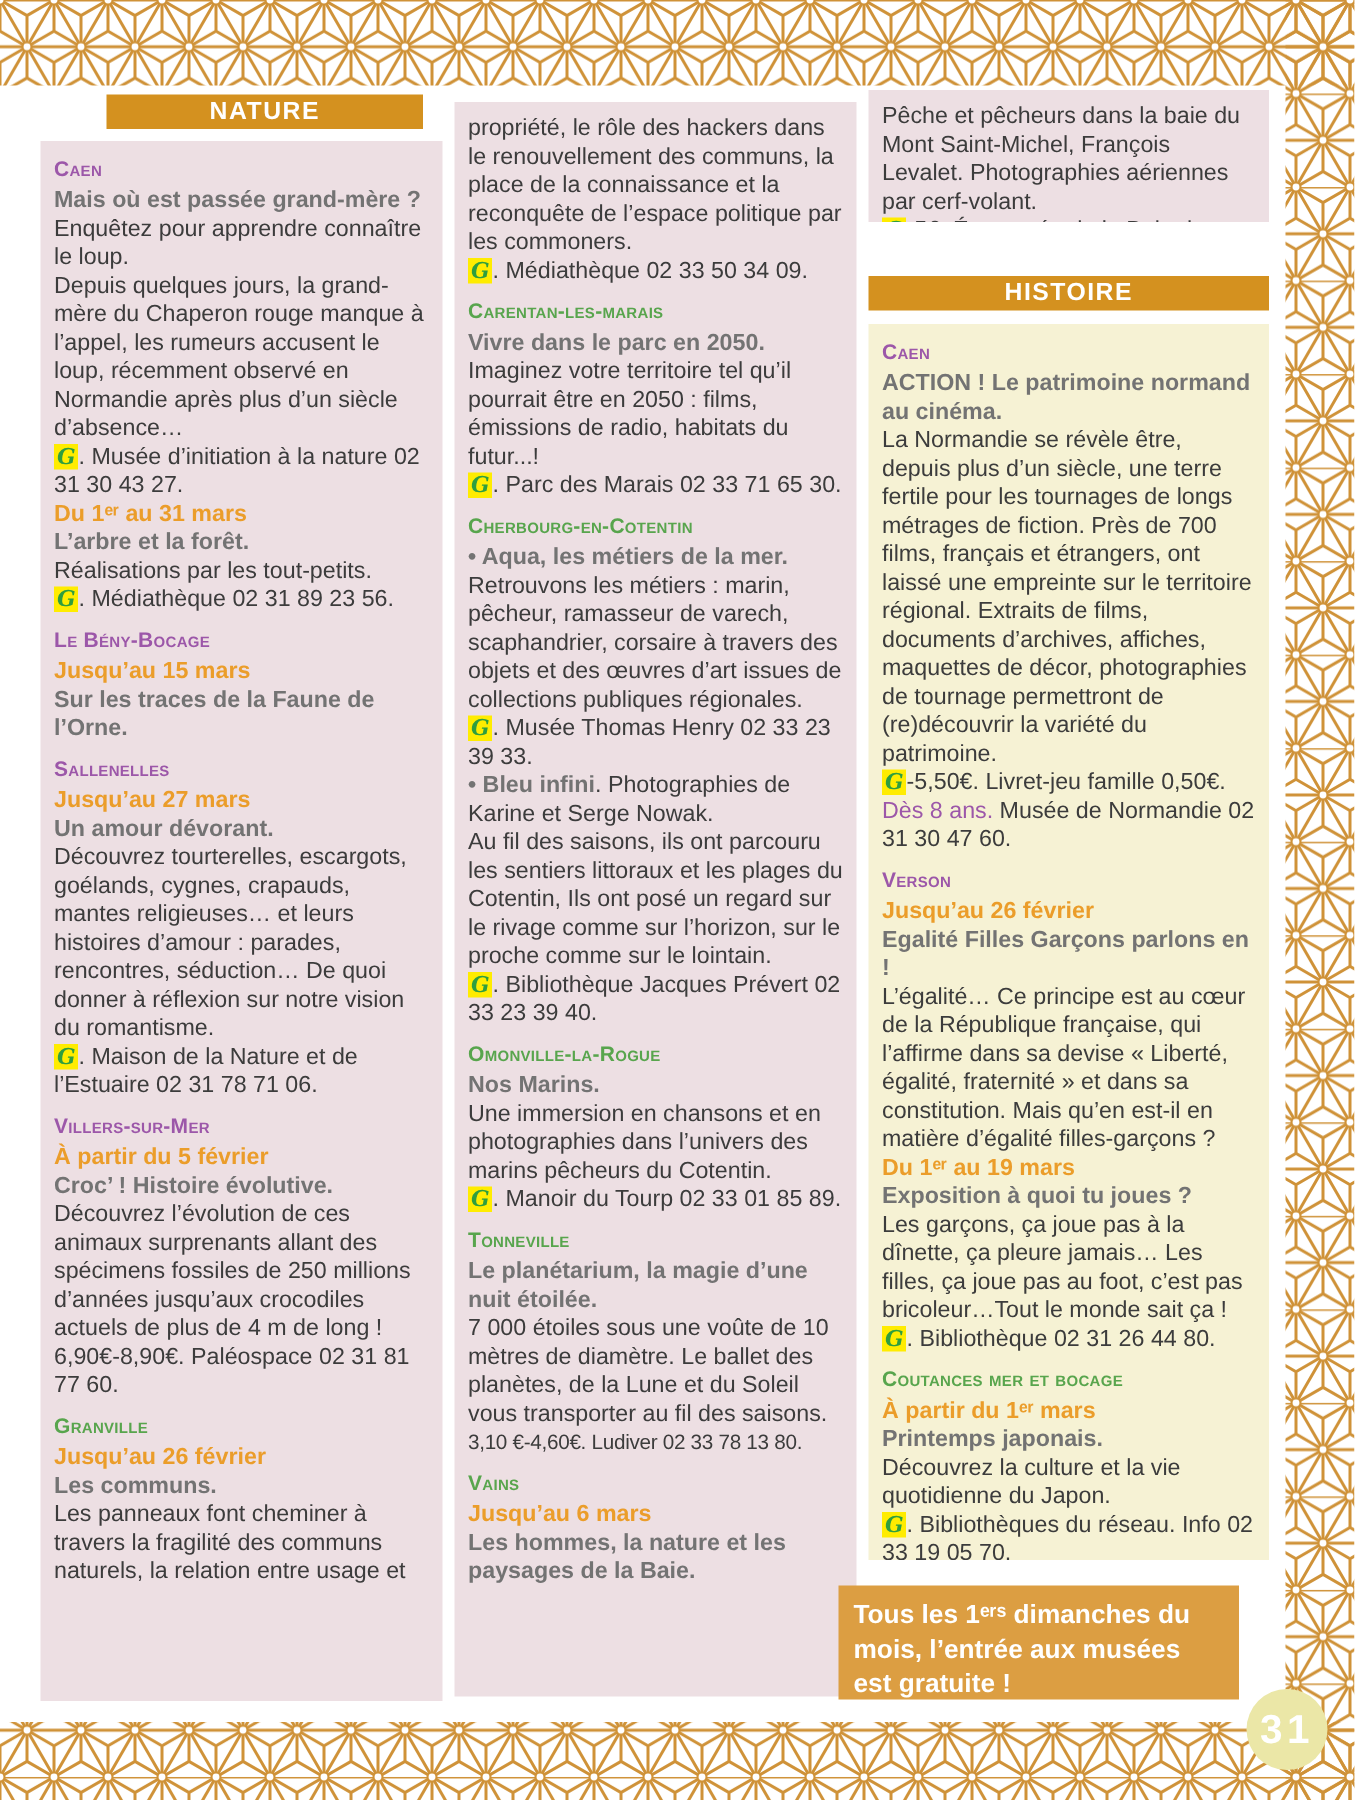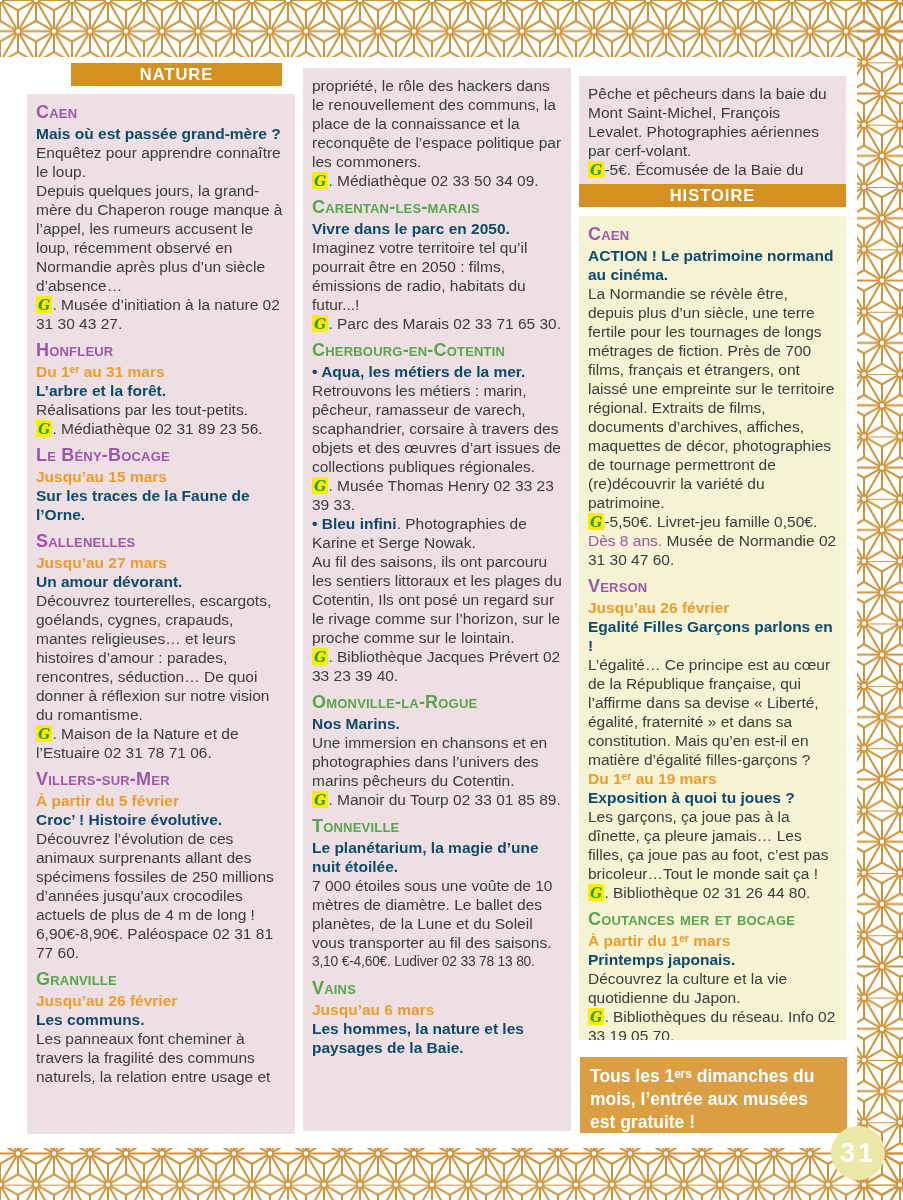--- a/index.html
+++ b/index.html
@@ -11,42 +11,42 @@
   .banner{
     position:absolute;z-index:2;background:var(--banner,#d4911f);color:#fff;
     font-weight:bold;font-size:16.5px;letter-spacing:1px;text-align:center;
     height:23px;line-height:23px;
   }
   #nature-banner{left:71px;top:63px;width:211px}
   #histoire-banner{left:579px;top:184px;width:267px}
   .box{position:absolute;z-index:1;box-sizing:border-box;padding:8px 9px;overflow:hidden}
   #col1-box{left:27px;top:94px;width:268px;height:1040px;background:var(--pink,#eddfe3)}
   #col2-box{left:303px;top:68px;width:268px;height:1063px;background:var(--pink,#eddfe3)}
-  #col3-top-box{left:579px;top:76px;width:267px;height:121px;background:var(--pink,#eddfe3)}
+  #col3-top-box{left:579px;top:60px;width:267px;height:88px;background:var(--pink,#eddfe3)}
   #col3-histoire-box{left:579px;top:216px;width:267px;height:824px;background:var(--ybox,#f6f2d4)}
   #promo-box{
-    left:580px;top:1057px;width:267px;height:76px;background:var(--promo,#dc9e42);
+    left:559px;top:1057px;width:267px;height:76px;background:var(--promo,#dc9e42);
     color:#fff;font-weight:bold;font-size:17.5px;line-height:1.3;padding:8px 10px;
   }
   #page-circle{
     position:absolute;z-index:3;left:831px;top:1126px;width:54px;height:54px;border-radius:50%;
     background:var(--circle,#ebe7a7);color:#fff;font-weight:bold;font-size:27px;
     display:flex;align-items:center;justify-content:center;letter-spacing:3px;
   }
   .entry{margin:0}
   .town{
-    font-variant:small-caps;font-weight:bold;font-size:18px;line-height:20px;
+    font-variant:small-caps;font-weight:bold;font-size:14px;line-height:20px;
     letter-spacing:.2px;margin:7px 0 2px;
   }
   .entry:first-child .town{margin-top:0}
   .town.purple{color:var(--purple,#9c57a9)}
   .town.green{color:var(--green,#58a54d)}
   p{margin:0;font-size:15.5px;line-height:19px;color:#3c3c3c}
   p.date{color:var(--date,#eb9d2a);font-weight:bold}
-  p.title,b{font-weight:bold;color:#0c4a6e}
+  p.title,b{font-weight:bold;color:#737373}
   p.small{font-size:13.8px;letter-spacing:-.2px;white-space:nowrap}
   .gmark{
     background:var(--hl,#ffec00);color:var(--ggreen,#2f9e3f);
     font-weight:bold;font-style:italic;font-family:"DejaVu Serif",serif;
     padding:0 2px;font-size:14.5px;
   }
   .age{color:var(--purple,#9c57a9);font-weight:normal}
 </style>
 </head>
 <body>
@@ -81,21 +81,20 @@
 
 <div class="box" id="col1-box">
     <div class="entry">
       <div class="town purple">Caen</div>
       <p class="title">Mais où est passée grand-mère ?</p>
       <p class="body">Enquêtez pour apprendre connaître le loup.</p>
       <p class="body">Depuis quelques jours, la grand-mère du Chaperon rouge manque à l’appel, les rumeurs accusent le loup, récemment observé en Normandie après plus d’un siècle d’absence…</p>
       <p class="body"><span class="gmark">G</span>. Musée d’initiation à la nature 02 31 30 43 27.</p>
     </div>
     <div class="entry">
-      <div class="town purple">Honfleur</div>
       <p class="date">Du 1ᵉʳ au 31 mars</p>
       <p class="title">L’arbre et la forêt.</p>
       <p class="body">Réalisations par les tout-petits.</p>
       <p class="body"><span class="gmark">G</span>. Médiathèque 02 31 89 23 56.</p>
     </div>
     <div class="entry">
       <div class="town purple">Le Bény-Bocage</div>
       <p class="date">Jusqu’au 15 mars</p>
       <p class="title">Sur les traces de la Faune de l’Orne.</p>
     </div>

